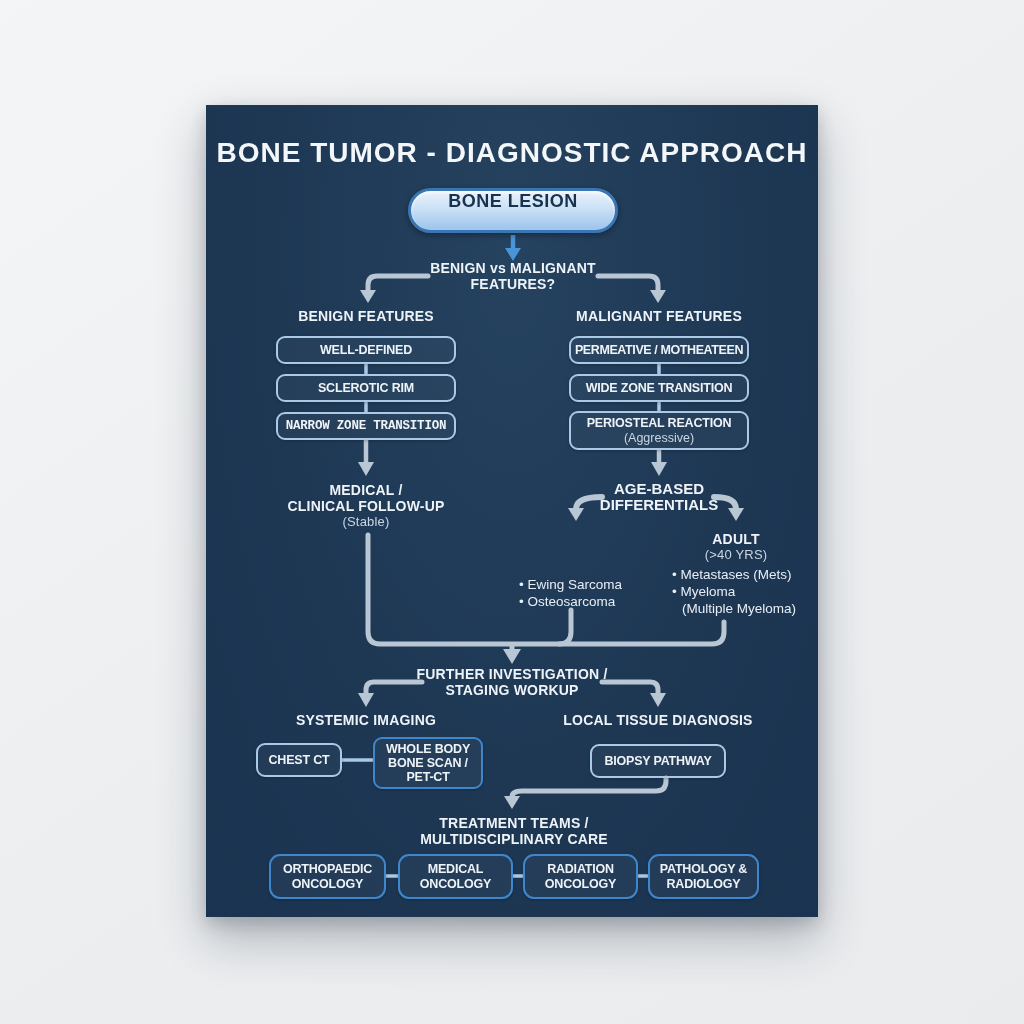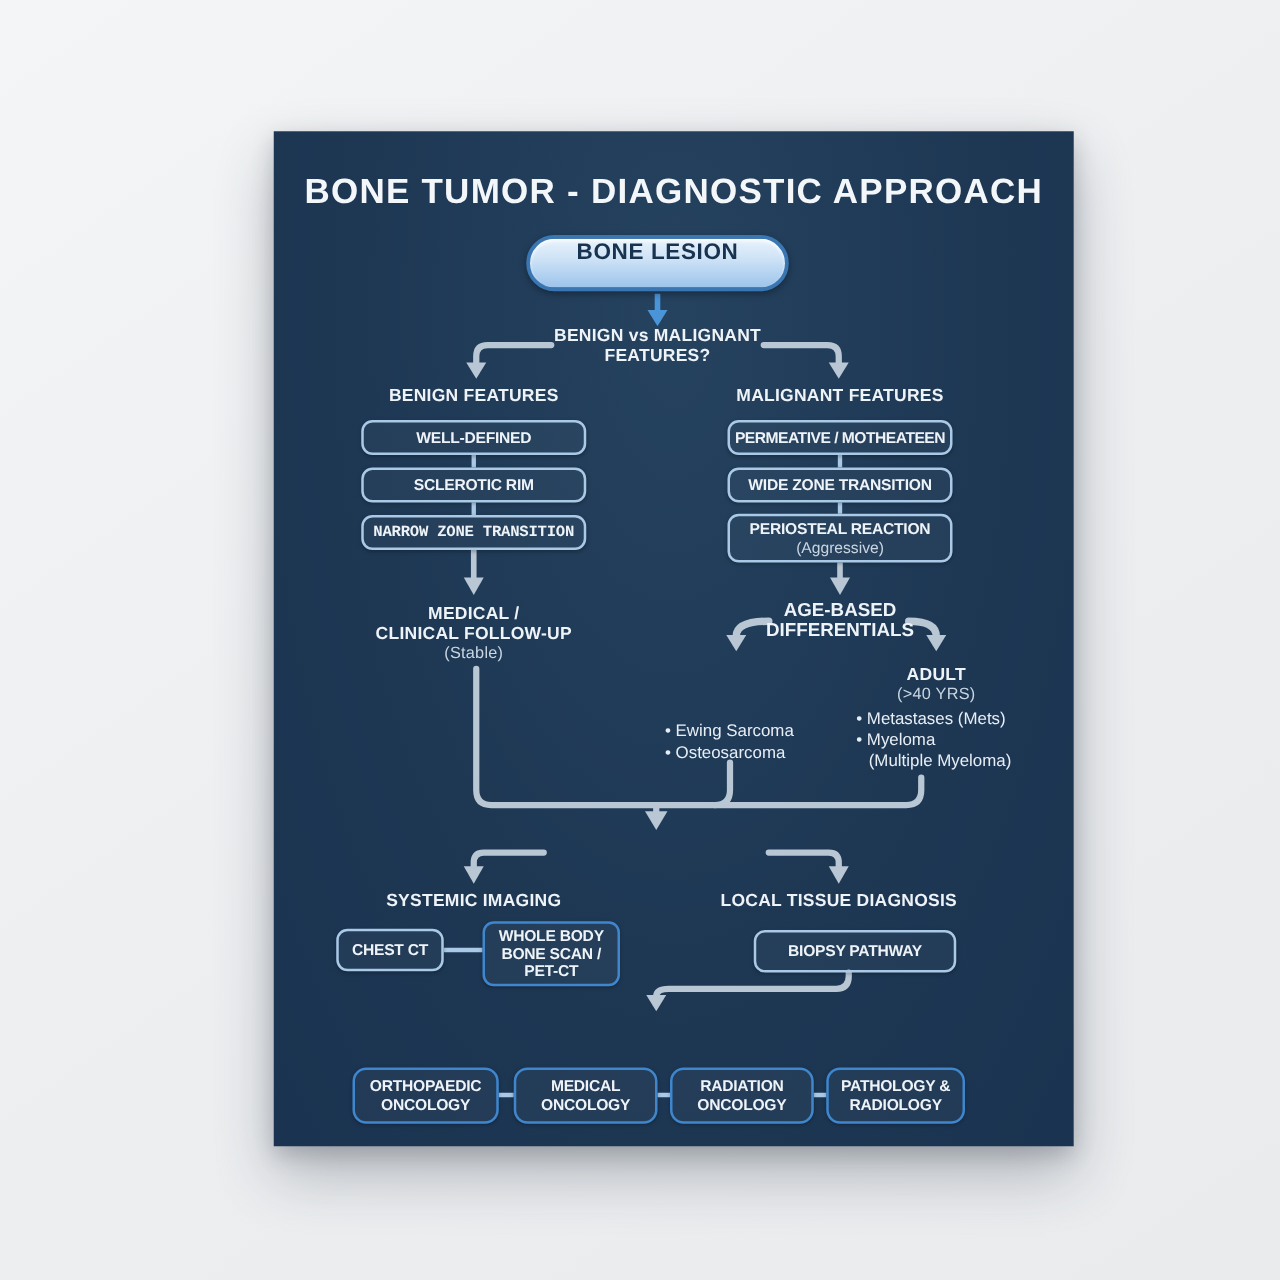--- a/index.html
+++ b/index.html
@@ -2,24 +2,23 @@
 <html><head>
 <meta charset="utf-8">
 <style>
   html,body{margin:0;padding:0;}
   .page{
     position:relative;width:1024px;height:1024px;overflow:hidden;
     background:linear-gradient(145deg,#f4f5f6 0%,#eceef0 55%,#e9ebed 100%);
     font-family:"Liberation Sans", sans-serif;
   }
   .poster{
-    position:absolute;left:219px;top:105px;width:612px;height:812px;
+    position:absolute;left:206px;top:105px;width:612px;height:812px;
     background:radial-gradient(ellipse at 50% 18%, #25425f 0%, #1e3854 55%, #1a3350 100%);
     box-shadow:0 22px 45px rgba(40,50,65,.30), 0 6px 16px rgba(40,50,65,.22);
-    padding-left:28px;
   }
   .poster *{position:absolute;box-sizing:border-box;}
   .t{color:#eef3f8;white-space:nowrap;}
   .cx{transform:translateX(-50%);}
   .title{
     left:0;right:0;top:32px;text-align:center;
     font-size:28px;font-weight:bold;letter-spacing:1px;color:#f4f7fa;
   }
   .pill{
     left:202px;top:83px;width:210px;height:45px;border-radius:23px;
@@ -180,36 +179,44 @@
     <div class="t tb cx hdr" style="left:530px;top:426px;">
       <span class="line">ADULT</span>
       <span class="line note">(&gt;40 YRS)</span>
     </div>
     <div class="t bullets" style="left:466px;top:461px;">
       <span class="line">• Metastases (Mets)</span>
       <span class="line">• Myeloma</span>
       <span class="line indent">(Multiple Myeloma)</span>
     </div>
 
+    <div class="t tb cx hdr" style="left:306px;top:561px;">
+      <span class="line">FURTHER INVESTIGATION /</span>
+      <span class="line">STAGING WORKUP</span>
+    </div>
 
     <div class="t cx hdr" style="left:160px;top:607px;">SYSTEMIC IMAGING</div>
     <div class="t cx hdr" style="left:452px;top:607px;">LOCAL TISSUE DIAGNOSIS</div>
 
     <div class="box" style="left:50px;top:638px;width:86px;height:34px;">
       <span class="lbl">CHEST CT</span>
     </div>
     <div class="box box--bright" style="left:167px;top:632px;width:110px;height:52px;">
       <span class="lbl" style="line-height:14px;">WHOLE BODY</span>
       <span class="lbl" style="line-height:14px;">BONE SCAN /</span>
       <span class="lbl" style="line-height:14px;">PET-CT</span>
     </div>
-    <div class="box" style="left:384px;top:639px;width:162px;height:34px;">
+    <div class="box" style="left:384px;top:639px;width:136px;height:34px;">
       <span class="lbl">BIOPSY PATHWAY</span>
     </div>
 
+    <div class="t tb cx hdr" style="left:308px;top:710px;">
+      <span class="line">TREATMENT TEAMS /</span>
+      <span class="line">MULTIDISCIPLINARY CARE</span>
+    </div>
 
     <div class="box box--bright" style="left:63px;top:749px;width:117px;height:45px;border-radius:11px;">
       <span class="lbl">ORTHOPAEDIC</span>
       <span class="lbl">ONCOLOGY</span>
     </div>
     <div class="box box--bright" style="left:192px;top:749px;width:115px;height:45px;border-radius:11px;">
       <span class="lbl">MEDICAL</span>
       <span class="lbl">ONCOLOGY</span>
     </div>
     <div class="box box--bright" style="left:317px;top:749px;width:115px;height:45px;border-radius:11px;">

